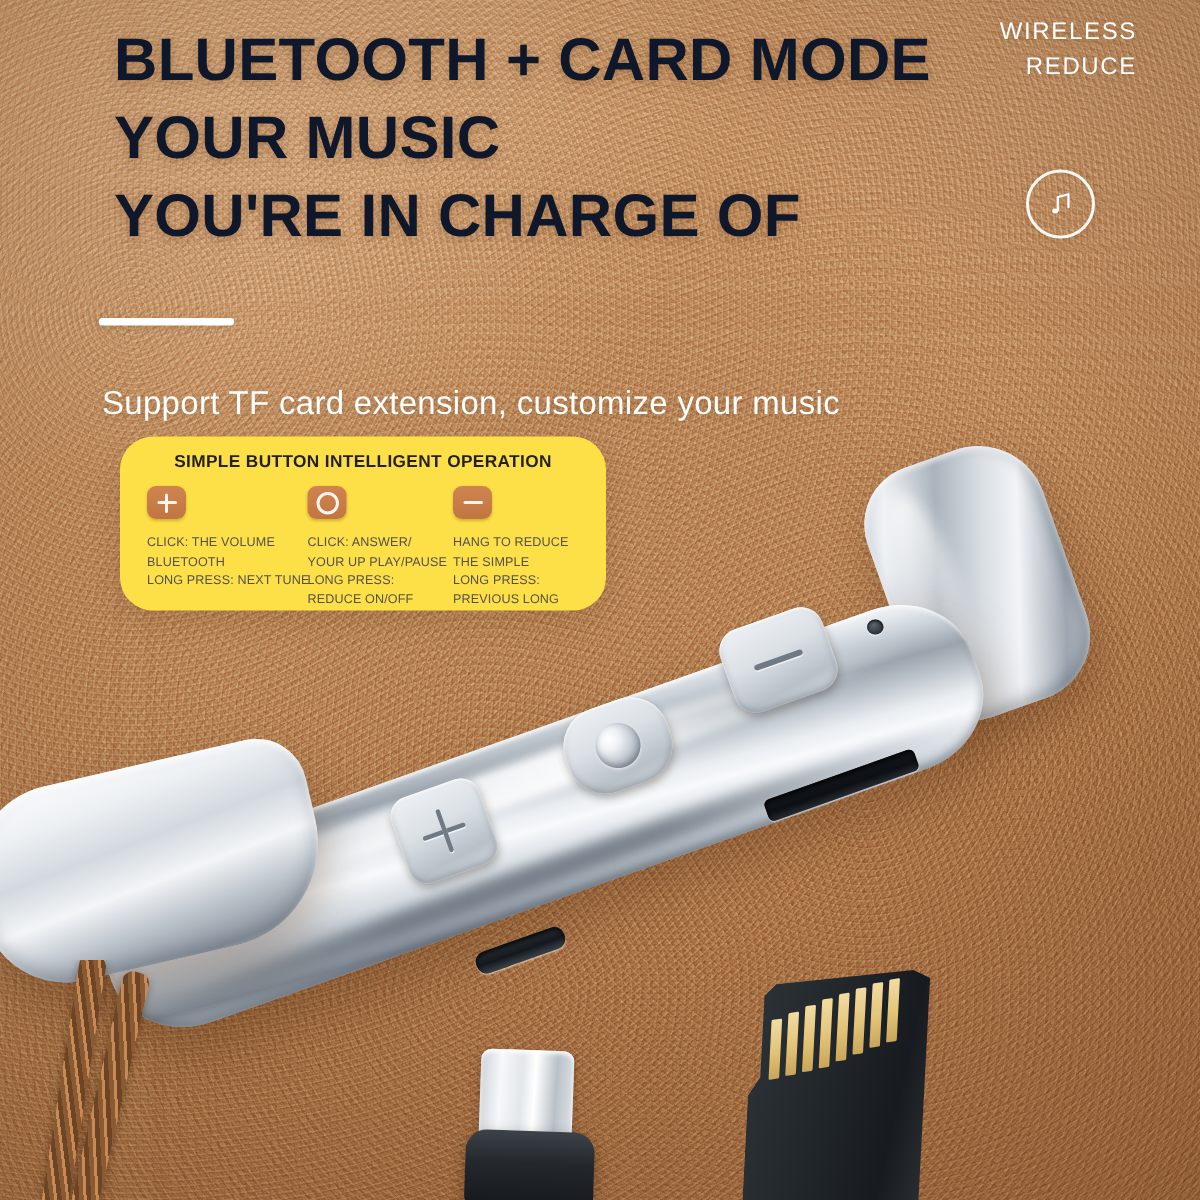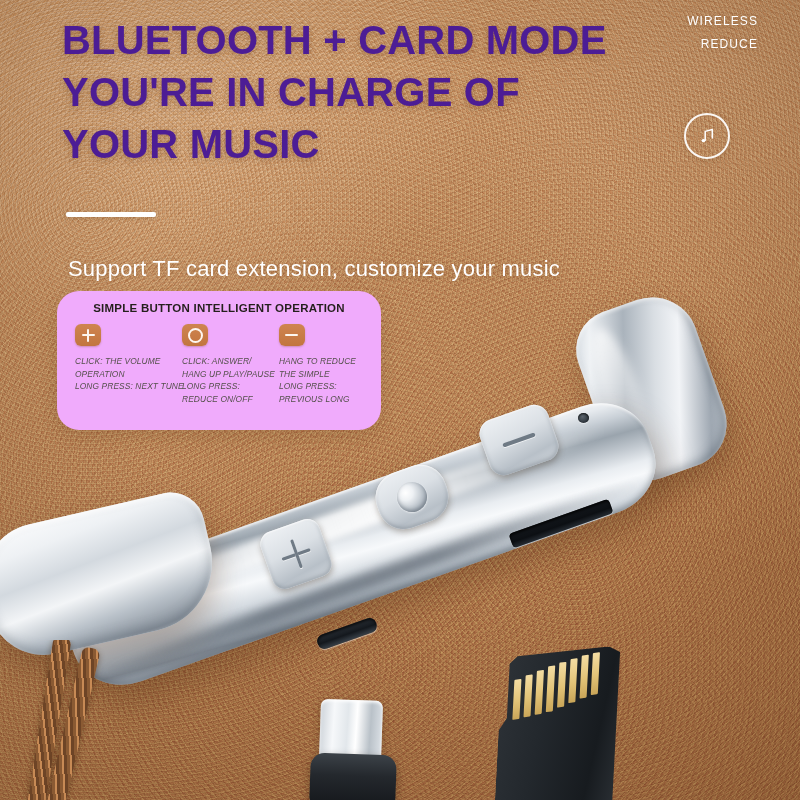--- a/index.html
+++ b/index.html
@@ -52,40 +52,40 @@
   }
   .bg-vignette {
     position: absolute;
     inset: 0;
     background: radial-gradient(ellipse 78% 72% at 50% 42%, rgba(0,0,0,0) 45%, rgba(90,52,22,0.28) 100%);
   }
 
   
   .headline {
     position: absolute;
-    left: 62px;
+    left: 76px;
     top: 14px;
     width: 560px;
-    color: #4c1d95;
+    color: #0f172a;
     font-size: 40px;
     font-weight: bold;
     line-height: 52px;
     letter-spacing: 0.2px;
     text-shadow: 0 2px 7px rgba(104,58,22,0.34);
   }
   .headline div { white-space: nowrap; }
 
   .corner-tag {
     position: absolute;
     right: 42px;
     top: 10px;
     width: 200px;
     text-align: right;
     color: #ffffff;
-    font-size: 12px;
+    font-size: 16px;
     line-height: 23px;
     letter-spacing: 1.1px;
     text-shadow: 0 1px 5px rgba(104,58,22,0.32);
   }
 
   .note-badge {
     position: absolute;
     right: 70px;
     top: 113px;
     width: 42px;
@@ -117,25 +117,25 @@
     color: #ffffff;
     font-size: 22px;
     letter-spacing: 0.2px;
     text-shadow: 0 1px 6px rgba(104,58,22,0.30);
     white-space: nowrap;
   }
 
   
   .info-card {
     position: absolute;
-    left: 57px;
+    left: 80px;
     top: 291px;
     width: 324px;
-    height: 139px;
-    background: #f0abfc;
+    height: 116px;
+    background: #fde047;
     border-radius: 22px;
     box-shadow: 0 6px 18px rgba(88,48,18,0.18);
   }
   .card-title {
     position: absolute;
     top: 11px;
     left: 0;
     width: 100%;
     text-align: center;
     color: #241f1c;
@@ -143,21 +143,21 @@
     font-weight: bold;
     letter-spacing: 0.25px;
   }
   .card-cols {
     position: absolute;
     top: 33px;
     left: 18px;
     right: 10px;
     display: flex;
   }
-  .card-col { width: 103px; padding-right: 4px; font-style: italic; }
+  .card-col { width: 103px; padding-right: 4px; }
   .card-col.c2 { width: 96px; }
 
   .btn-badge {
     width: 26px;
     height: 22px;
     border-radius: 6px;
     background: linear-gradient(180deg, #cf8450 0%, #c2753f 100%);
     display: flex;
     align-items: center;
     justify-content: center;
@@ -467,22 +467,22 @@
 
 <div id="stage">
 
   <div class="bg-base"></div>
   <div class="bg-grain"></div>
   <div class="bg-grain2"></div>
   <div class="bg-vignette"></div>
 
   <div class="headline">
     <div>BLUETOOTH + CARD MODE</div>
+    <div>YOUR MUSIC</div>
     <div>YOU'RE IN CHARGE OF</div>
-    <div>YOUR MUSIC</div>
   </div>
 
   <div class="corner-tag">
     <div>WIRELESS</div>
     <div>REDUCE</div>
   </div>
 
   <div class="note-badge">
     <span>
       <svg width="20" height="20" viewBox="0 0 20 20" aria-hidden="true">
@@ -500,32 +500,32 @@
     <div class="card-title">SIMPLE BUTTON INTELLIGENT OPERATION</div>
 
     <div class="card-cols">
 
       <div class="card-col">
         <div class="btn-badge">
           <span class="glyph-plus"></span>
         </div>
         <div class="col-text">
           <div>CLICK: THE VOLUME</div>
-          <div>OPERATION</div>
+          <div>BLUETOOTH</div>
           <div>LONG PRESS: NEXT TUNE</div>
         </div>
       </div>
 
       <div class="card-col c2">
         <div class="btn-badge">
           <span class="glyph-ring"></span>
         </div>
         <div class="col-text">
           <div>CLICK: ANSWER/</div>
-          <div>HANG UP PLAY/PAUSE</div>
+          <div>YOUR UP PLAY/PAUSE</div>
           <div>LONG PRESS:</div>
           <div>REDUCE ON/OFF</div>
         </div>
       </div>
 
       <div class="card-col">
         <div class="btn-badge">
           <span class="glyph-minus"></span>
         </div>
         <div class="col-text">

